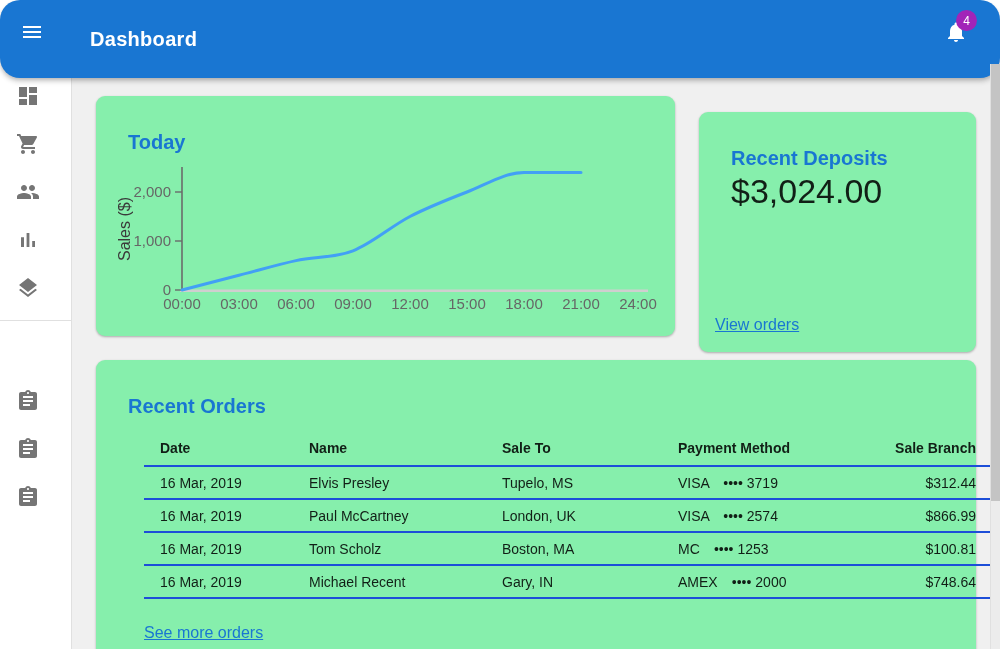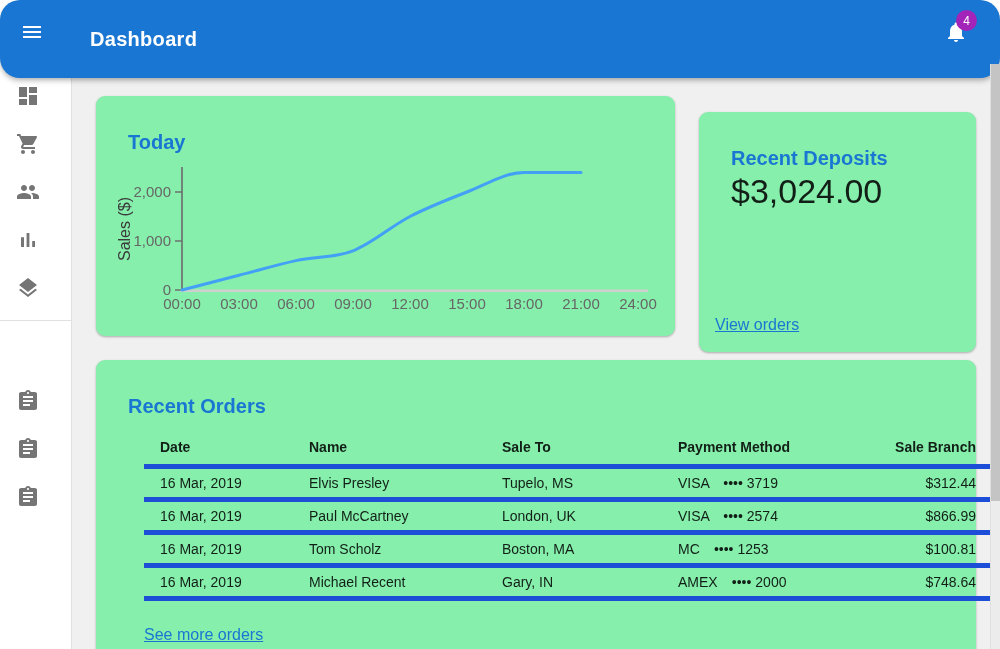--- a/index.html
+++ b/index.html
@@ -71,21 +71,21 @@
     font-size: 16px; color: var(--primary); text-decoration: underline; cursor: pointer;
   }
   .balance-link { position: absolute; left: 16px; bottom: 18px; }
   
   .orders-table {
     margin: 10px 0 0 0; width: 848px; margin-left: 0; border-collapse: collapse;
     font-size: 14px; color: rgba(0,0,0,.87); table-layout: fixed;
   }
   .orders-wrap { margin: 0 16px; }
   .orders-table th, .orders-table td {
-    border-bottom: 5px solid #1d4ed8; text-align: left; padding: 0 16px;
+    border-bottom: 2px solid #1d4ed8; text-align: left; padding: 0 16px;
     white-space: nowrap; overflow: hidden;
   }
   .orders-table th { height: 36px; font-weight: bold; vertical-align: middle; }
   .orders-table td { height: 33px; vertical-align: middle; }
   .orders-table th.num, .orders-table td.num { text-align: right; }
   .orders-table col:nth-child(1) { width: 149px; }
   .orders-table col:nth-child(2) { width: 193px; }
   .orders-table col:nth-child(3) { width: 176px; }
   .orders-table col:nth-child(4) { width: 200px; }
   .orders-table col:nth-child(5) { width: 130px; }

